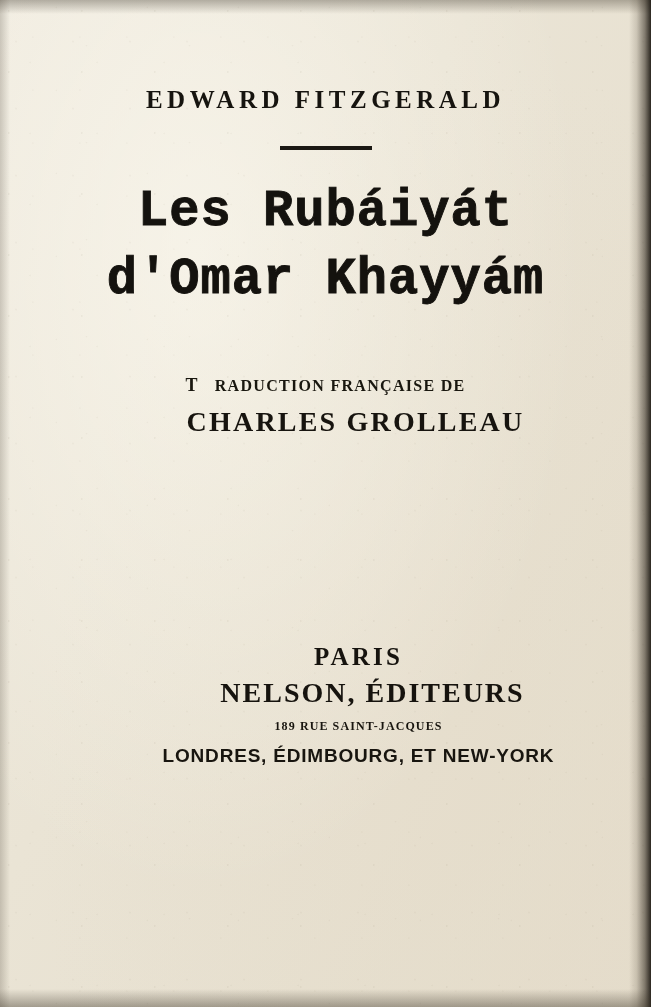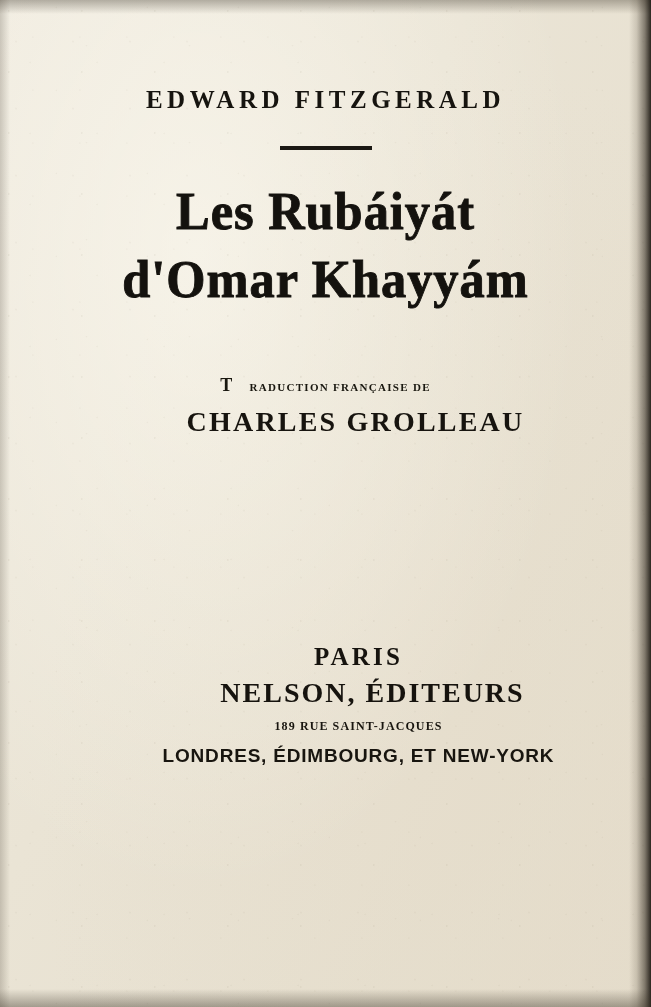--- a/index.html
+++ b/index.html
@@ -108,21 +108,21 @@
     width: 92px;
     height: 4px;
     background: #1b1813;
   }
 
   .title {
     position: absolute;
     top: 178px;
     left: 0;
     width: 100%;
-    font-family: Liberation Serif, serif;
+    font-family: Liberation Mono, monospace;
     font-weight: bold;
     font-size: 52px;
     line-height: 68px;
     letter-spacing: 1px;
     color: #14120e;
     font-feature-settings: "liga" 0;
   }
   .title .line {
     display: block;
     white-space: nowrap;
@@ -138,21 +138,21 @@
     top: 375px;
     left: 0;
     width: 100%;
     font-family: "Liberation Serif", serif;
     font-size: 18px;
     font-weight: bold;
     letter-spacing: 1.3px;
     color: #19170f;
   }
   .trad-line1 .small {
-    font-size: 11px;
+    font-size: 16px;
     margin-left: 16px;
   }
   .translator {
     position: absolute;
     top: 406px;
     left: 0;
     width: 100%;
     font-family: "Liberation Serif", serif;
     font-size: 28px;
     font-weight: bold;

